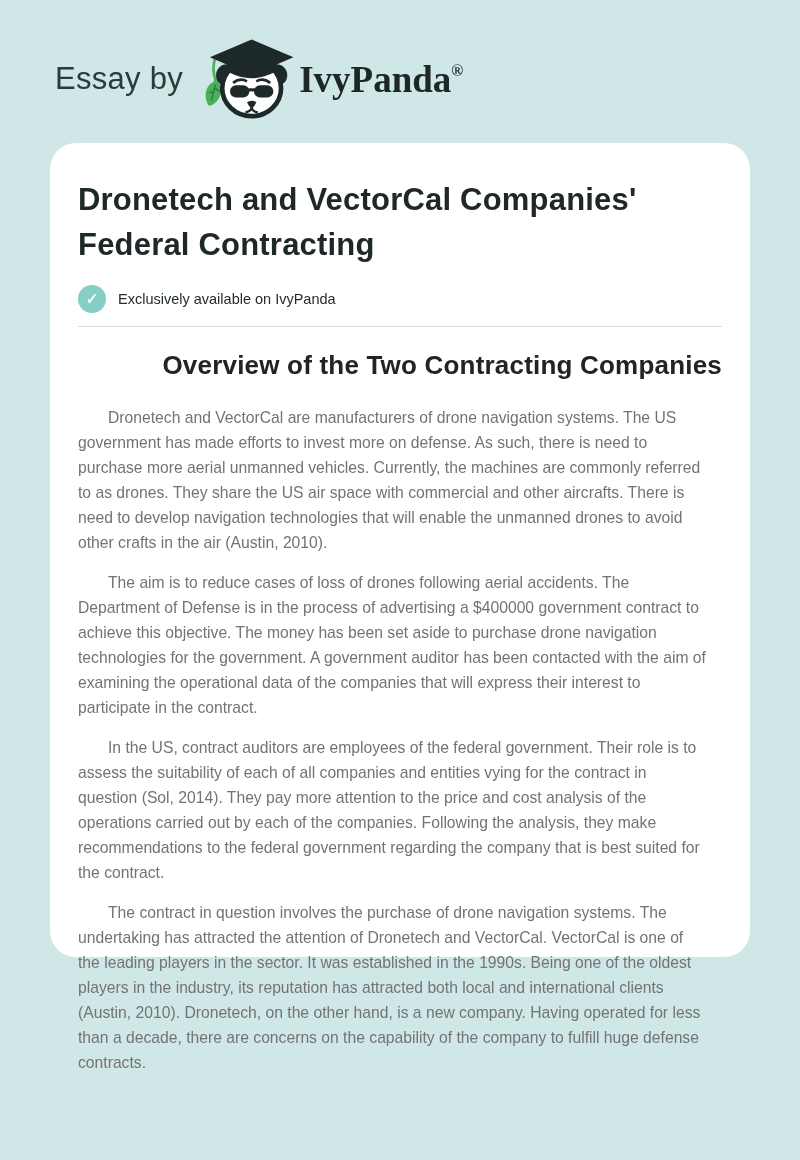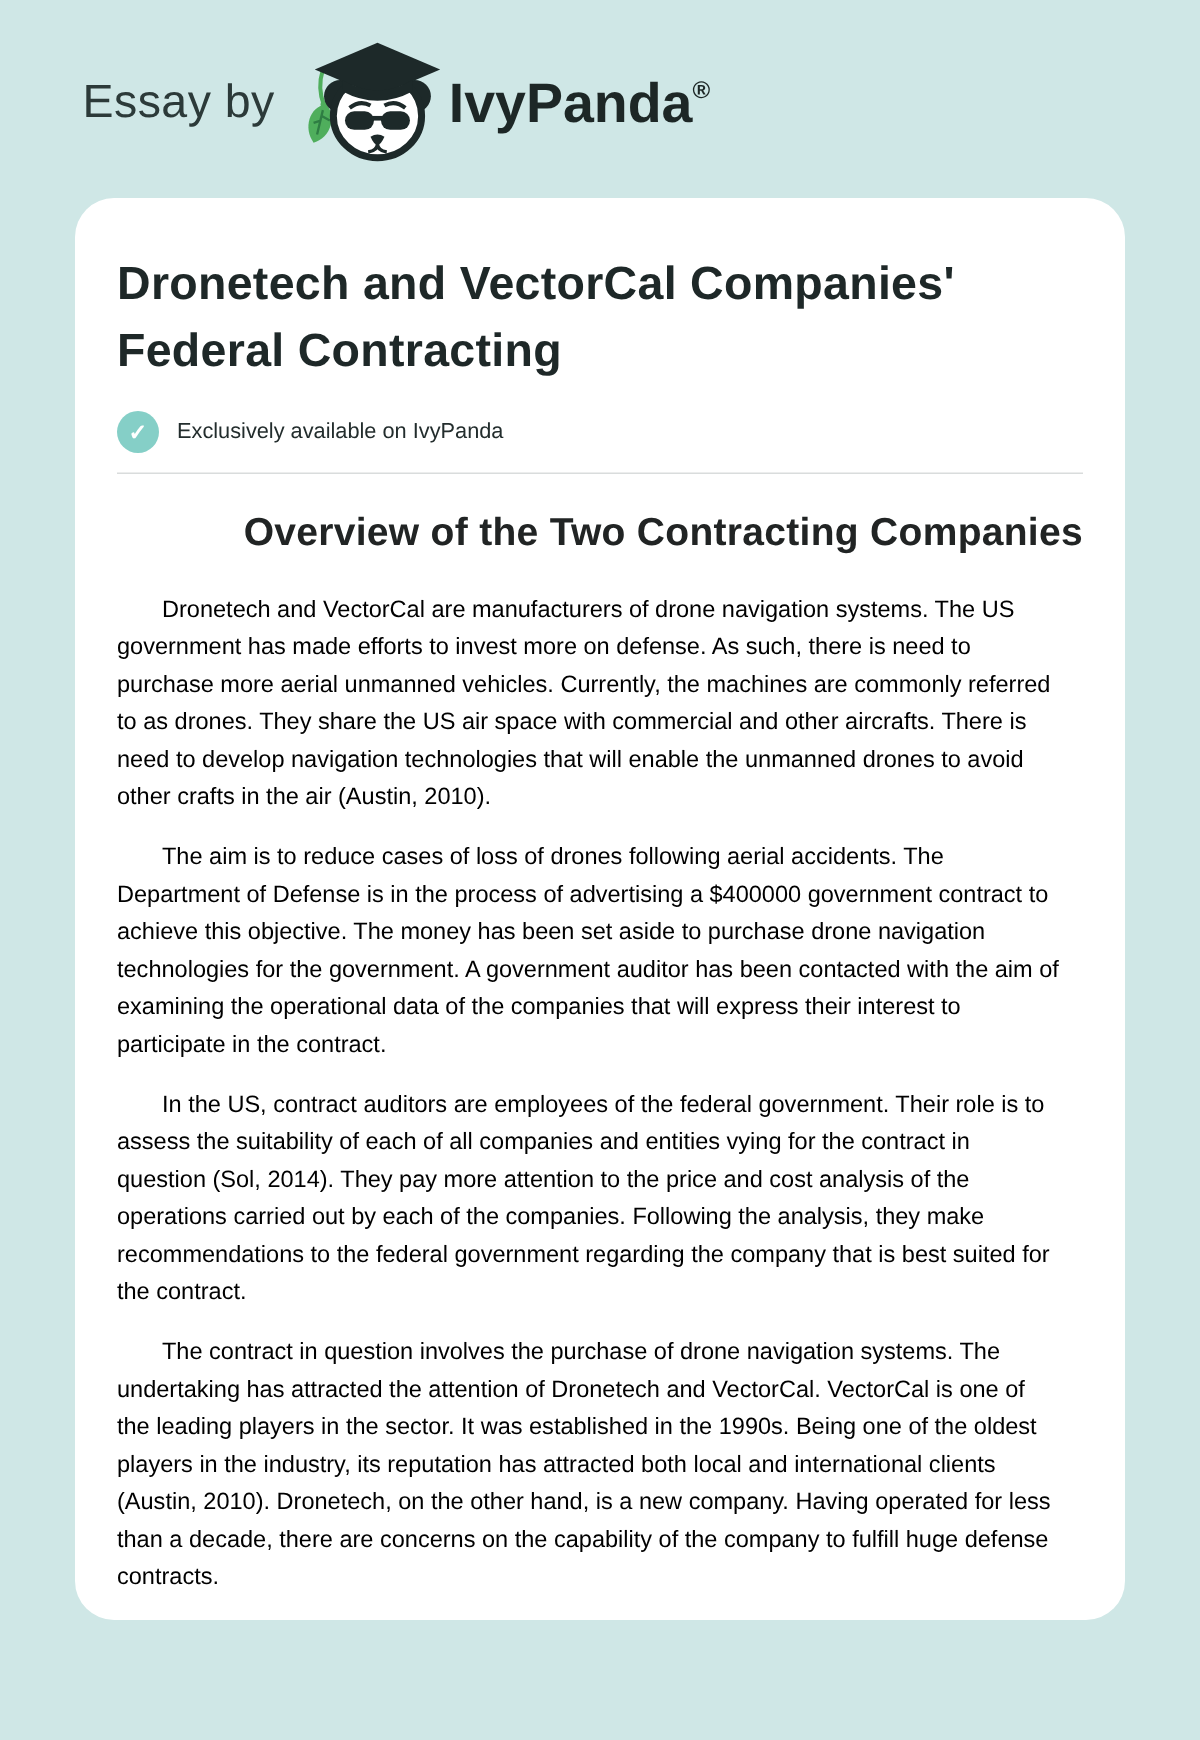--- a/index.html
+++ b/index.html
@@ -7,50 +7,50 @@
     padding: 0;
     width: 800px;
     height: 1160px;
     background: #cfe7e6;
     font-family: "Liberation Sans", sans-serif;
     overflow: hidden;
   }
   .header {
     display: flex;
     align-items: center;
-    padding: 24px 0 0 55px;
+    padding: 35px 0 0 55px;
     height: 88px;
   }
   .essay-by {
     font-size: 31px;
     color: #2c3a39;
     letter-spacing: 0.3px;
     margin-right: 16px;
   }
   .logo-icon {
     width: 96px;
     height: 86px;
     flex: 0 0 auto;
   }
   .brand {
-    font-family: Liberation Sans, sans-serif;
+    font-family: Liberation Serif, serif;
     font-weight: bold;
     font-size: 37px;
     color: #1d2726;
     margin-left: 4px;
     line-height: 1;
   }
   .brand sup {
     font-size: 16px;
     font-weight: bold;
     vertical-align: 16px;
   }
   .card {
     width: 700px;
-    height: 948px;
+    height: 814px;
     margin: 20px auto 0 auto;
     background: #ffffff;
     border-radius: 26px;
     padding: 34px 28px 40px 28px;
     box-sizing: border-box;
   }
   .title {
     margin: 0 0 18px 0;
     font-size: 31px;
     line-height: 45px;
@@ -92,21 +92,21 @@
     font-size: 26px;
     font-weight: bold;
     color: #212424;
     letter-spacing: 0.2px;
     text-align: right;
   }
   .body-paragraph {
     margin: 0 16px 15px 0;
     font-size: 15.7px;
     line-height: 25px;
-    color: #000000;
+    color: #737373;
     text-indent: 30px;
   }
 </style>
 </head>
 <body>
 
 <div class="header">
   <span class="essay-by">Essay by</span>
   <span class="logo-icon">
     <svg viewBox="0 0 124 110" width="96" height="86" aria-hidden="true">

